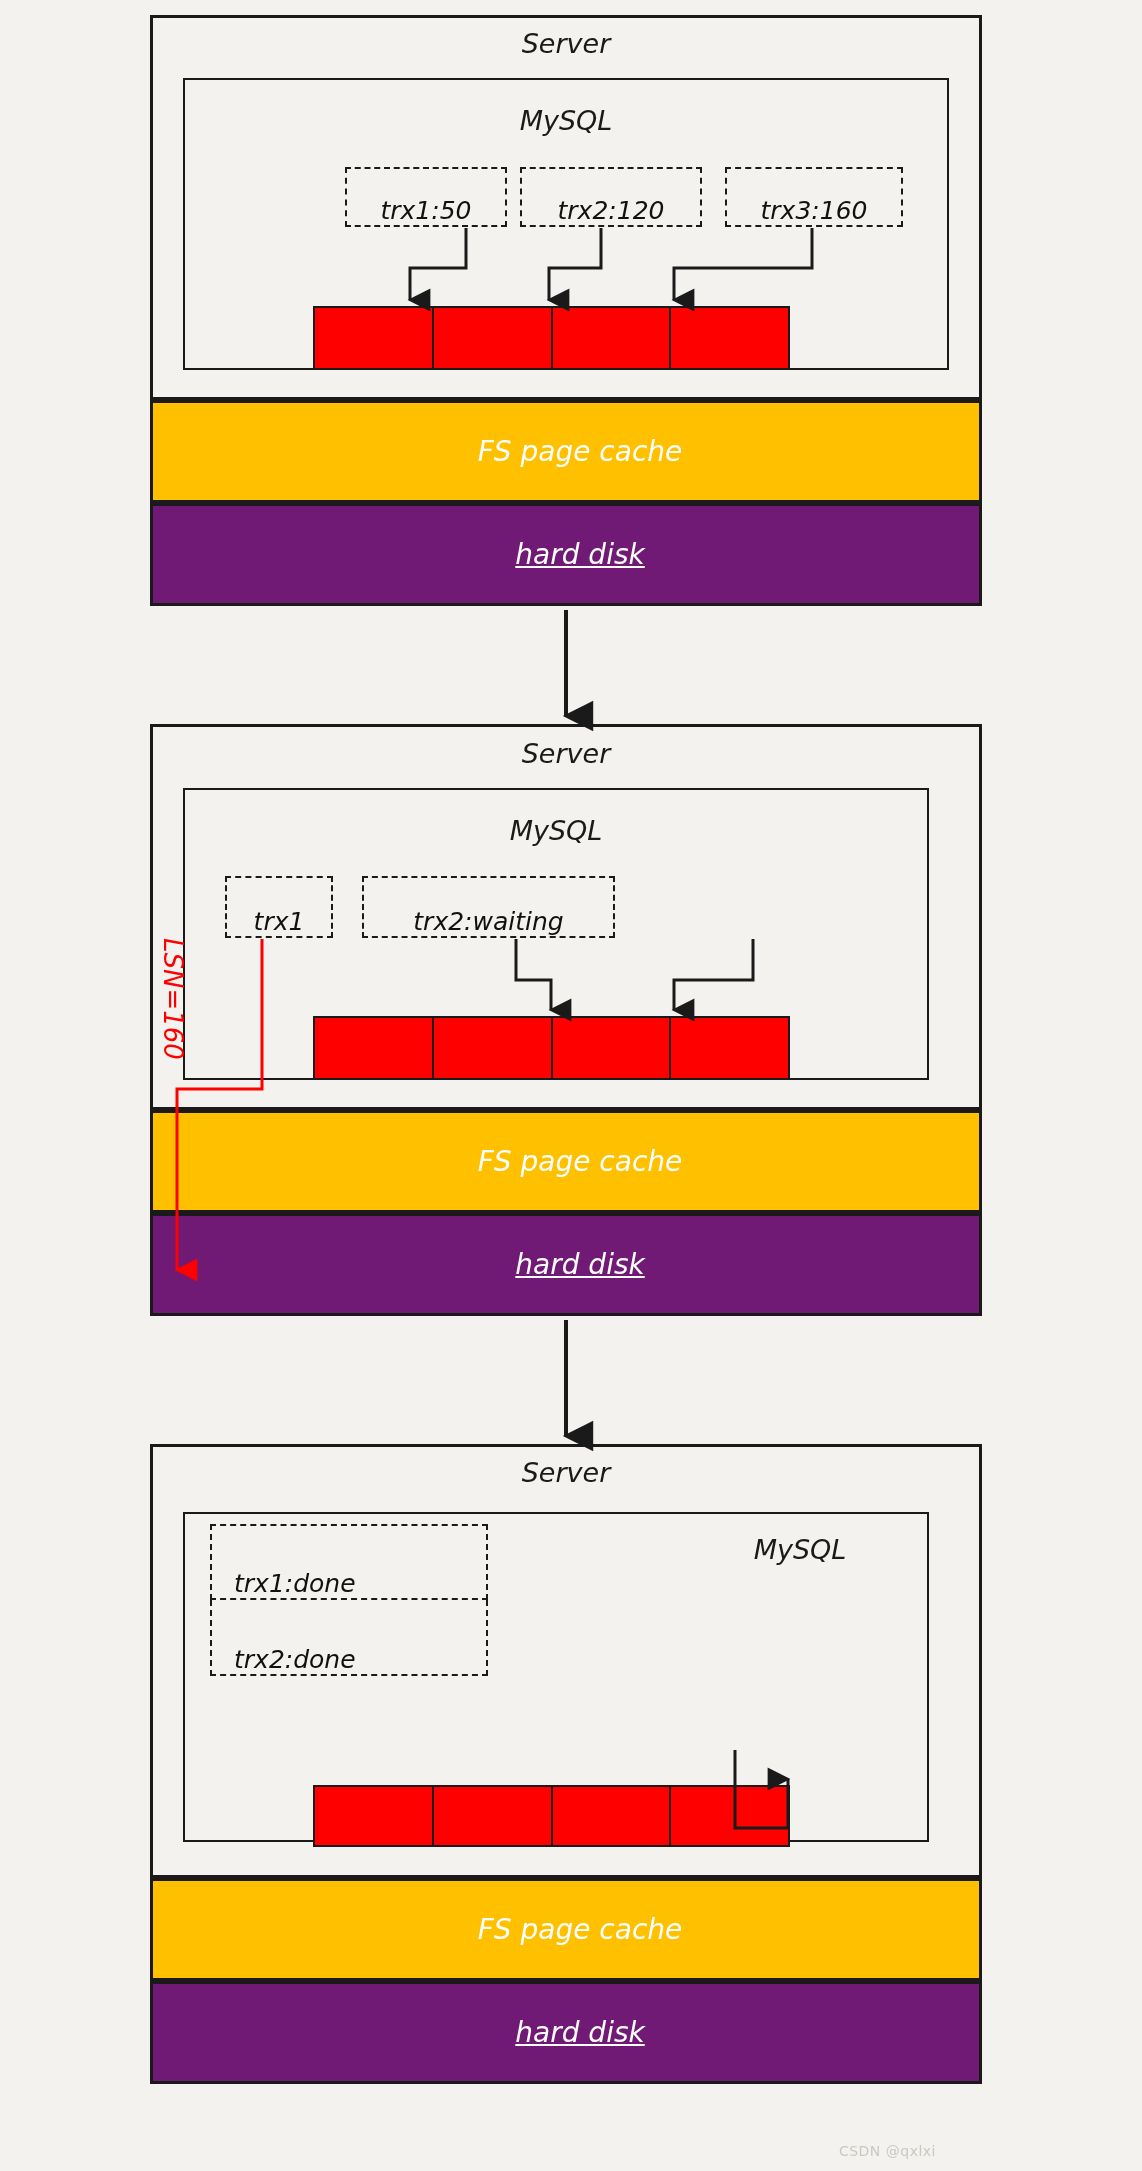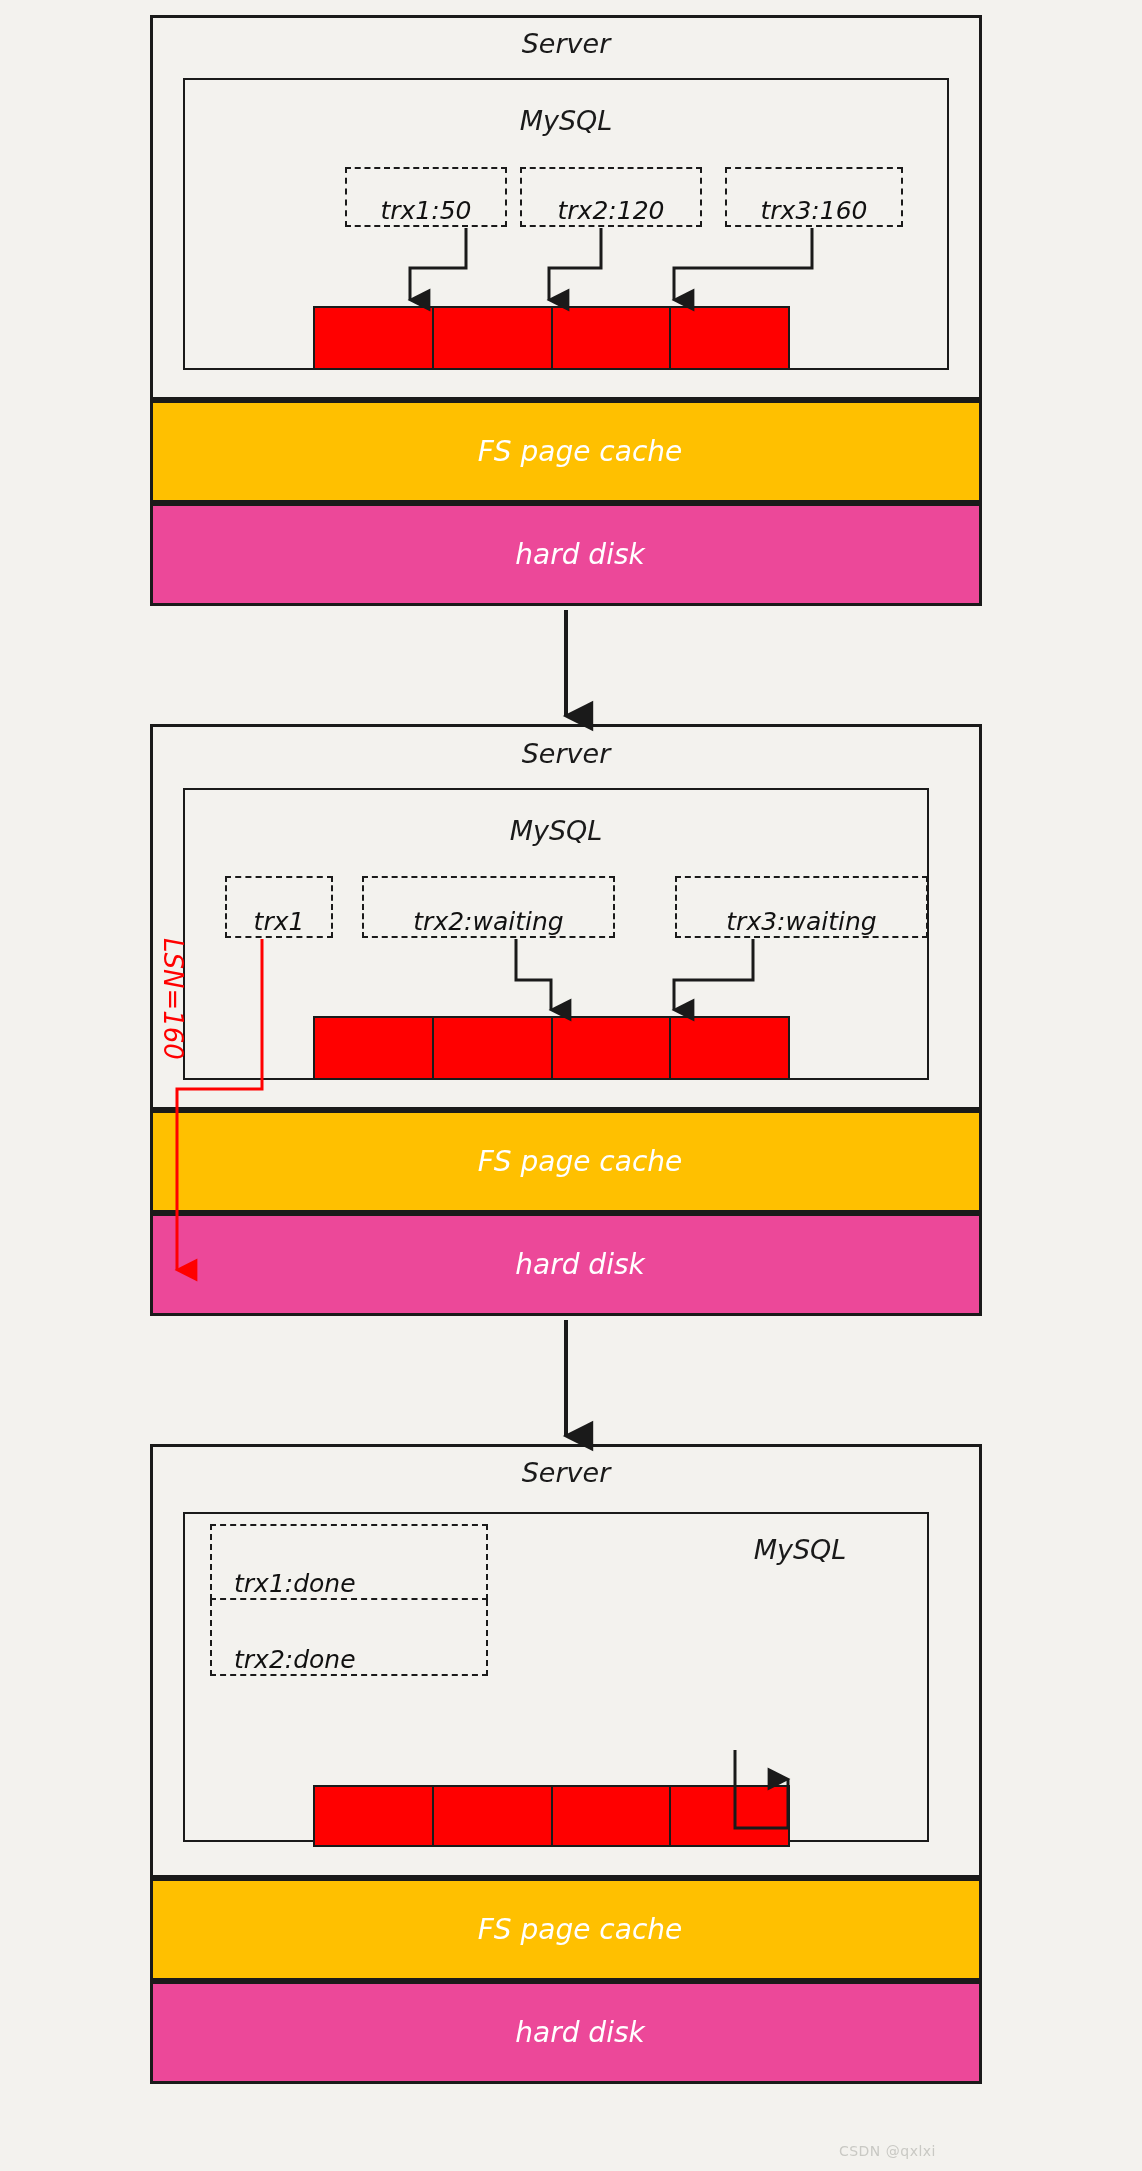--- a/index.html
+++ b/index.html
@@ -19,21 +19,21 @@
     box-sizing:border-box;position:absolute;
   }
   .bar{
     position:absolute;box-sizing:border-box;
     border:3px solid #1a1a1a;
     display:flex;align-items:center;justify-content:center;
     color:#ffffff;
     padding-left:28px;
   }
   .bar.fs{background:#ffc000;}
-  .bar.hd{background:#ec4899;}
+  .bar.hd{background:#701a75;text-decoration:underline;}
   .title{
     position:absolute;text-align:center;
     color:#1a1a1a;font-size:27px;
     font-family:"DejaVu Sans","Liberation Sans",sans-serif;
     font-style:italic;white-space:nowrap;
   }
   .barlabel{font-size:28px;font-style:italic;white-space:nowrap;
     font-family:"DejaVu Sans","Liberation Sans",sans-serif;}
 
   
@@ -113,23 +113,20 @@
 
   <div class="mysql-box" style="left:183px;top:788px;width:746px;height:292px;"></div>
 
   <div class="title" style="left:183px;top:815px;width:746px;">MySQL</div>
 
   <div class="trx center" style="left:225px;top:876px;width:108px;height:62px;">
     <span>trx1</span>
   </div>
   <div class="trx center" style="left:362px;top:876px;width:253px;height:62px;">
     <span>trx2:waiting</span>
-  </div>
-  <div class="trx center" style="left:675px;top:876px;width:253px;height:62px;">
-    <span>trx3:waiting</span>
   </div>
 
   <div class="redolog" style="left:313px;top:1016px;width:477px;height:64px;">
     <div class="seg"></div>
     <div class="seg"></div>
     <div class="seg"></div>
     <div class="seg"></div>
   </div>
 
   <div style="position:absolute;left:188px;top:938px;width:200px;height:30px;

